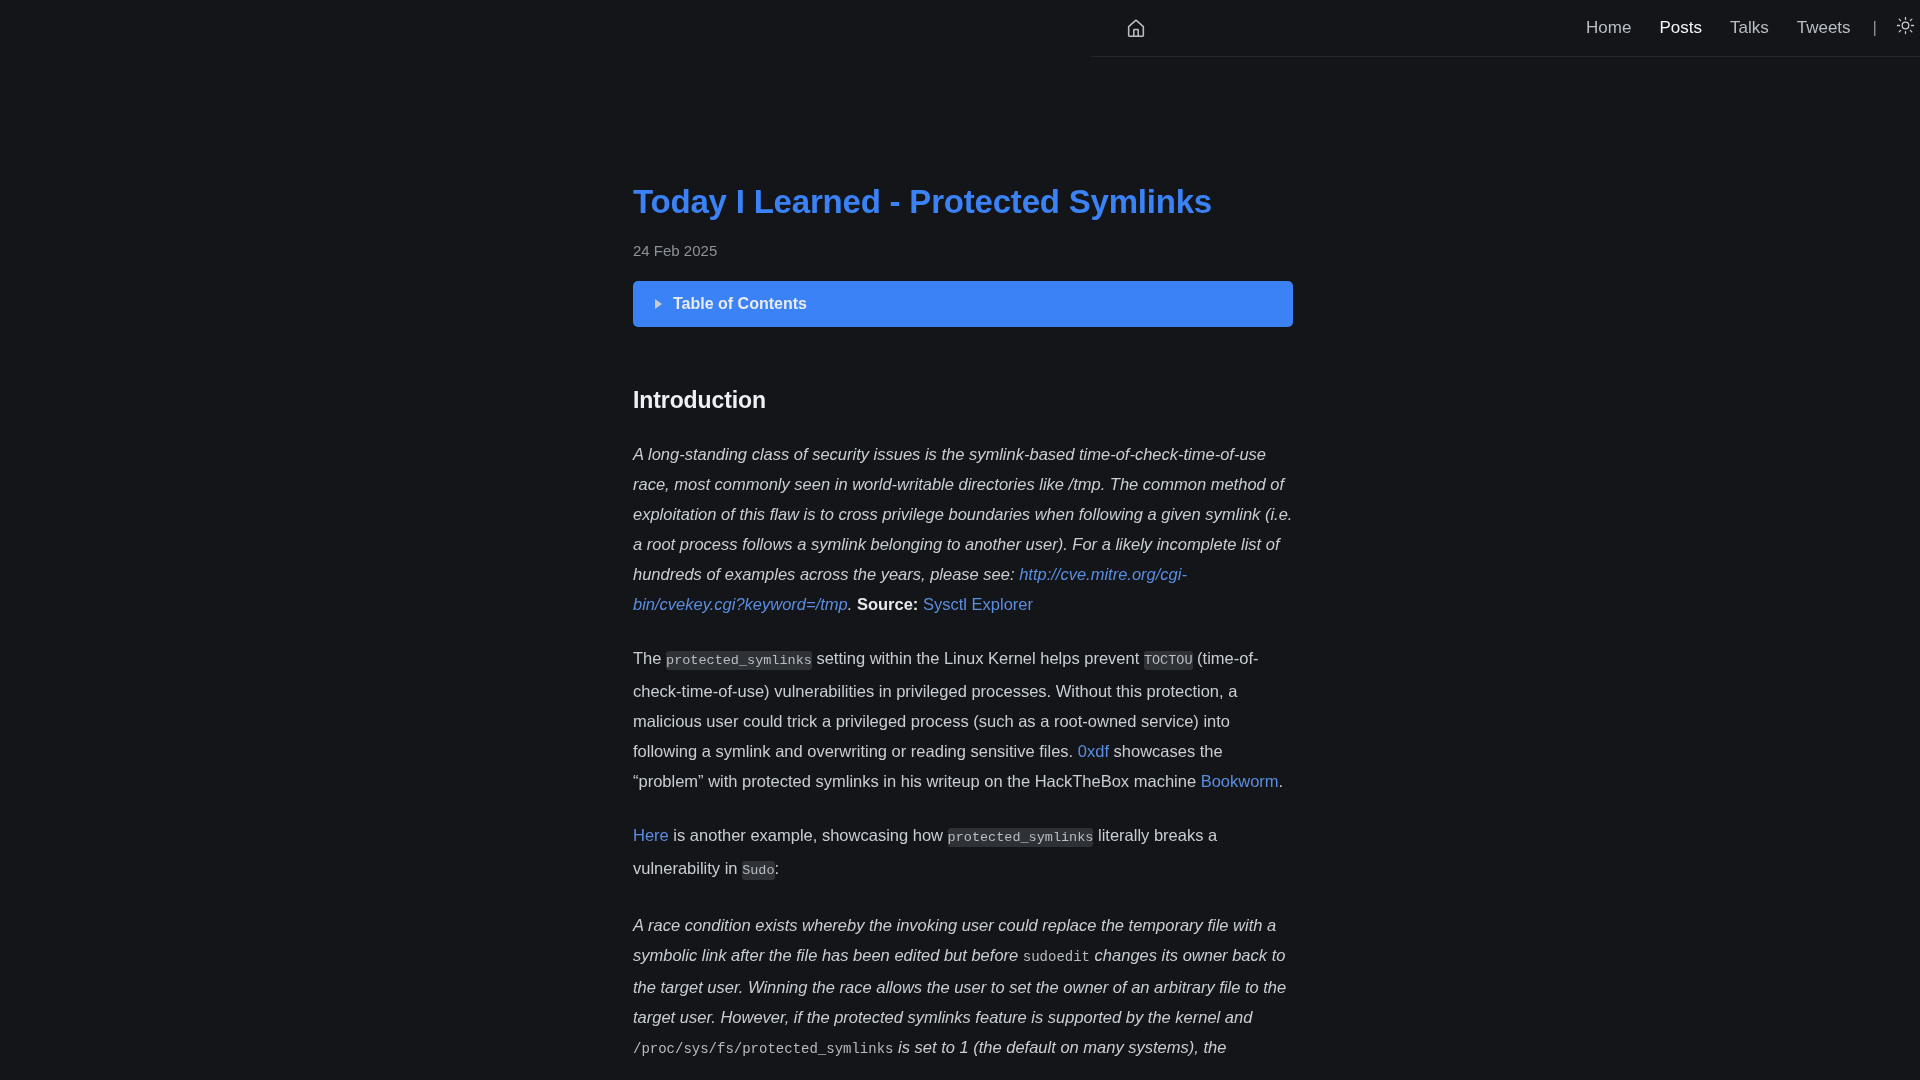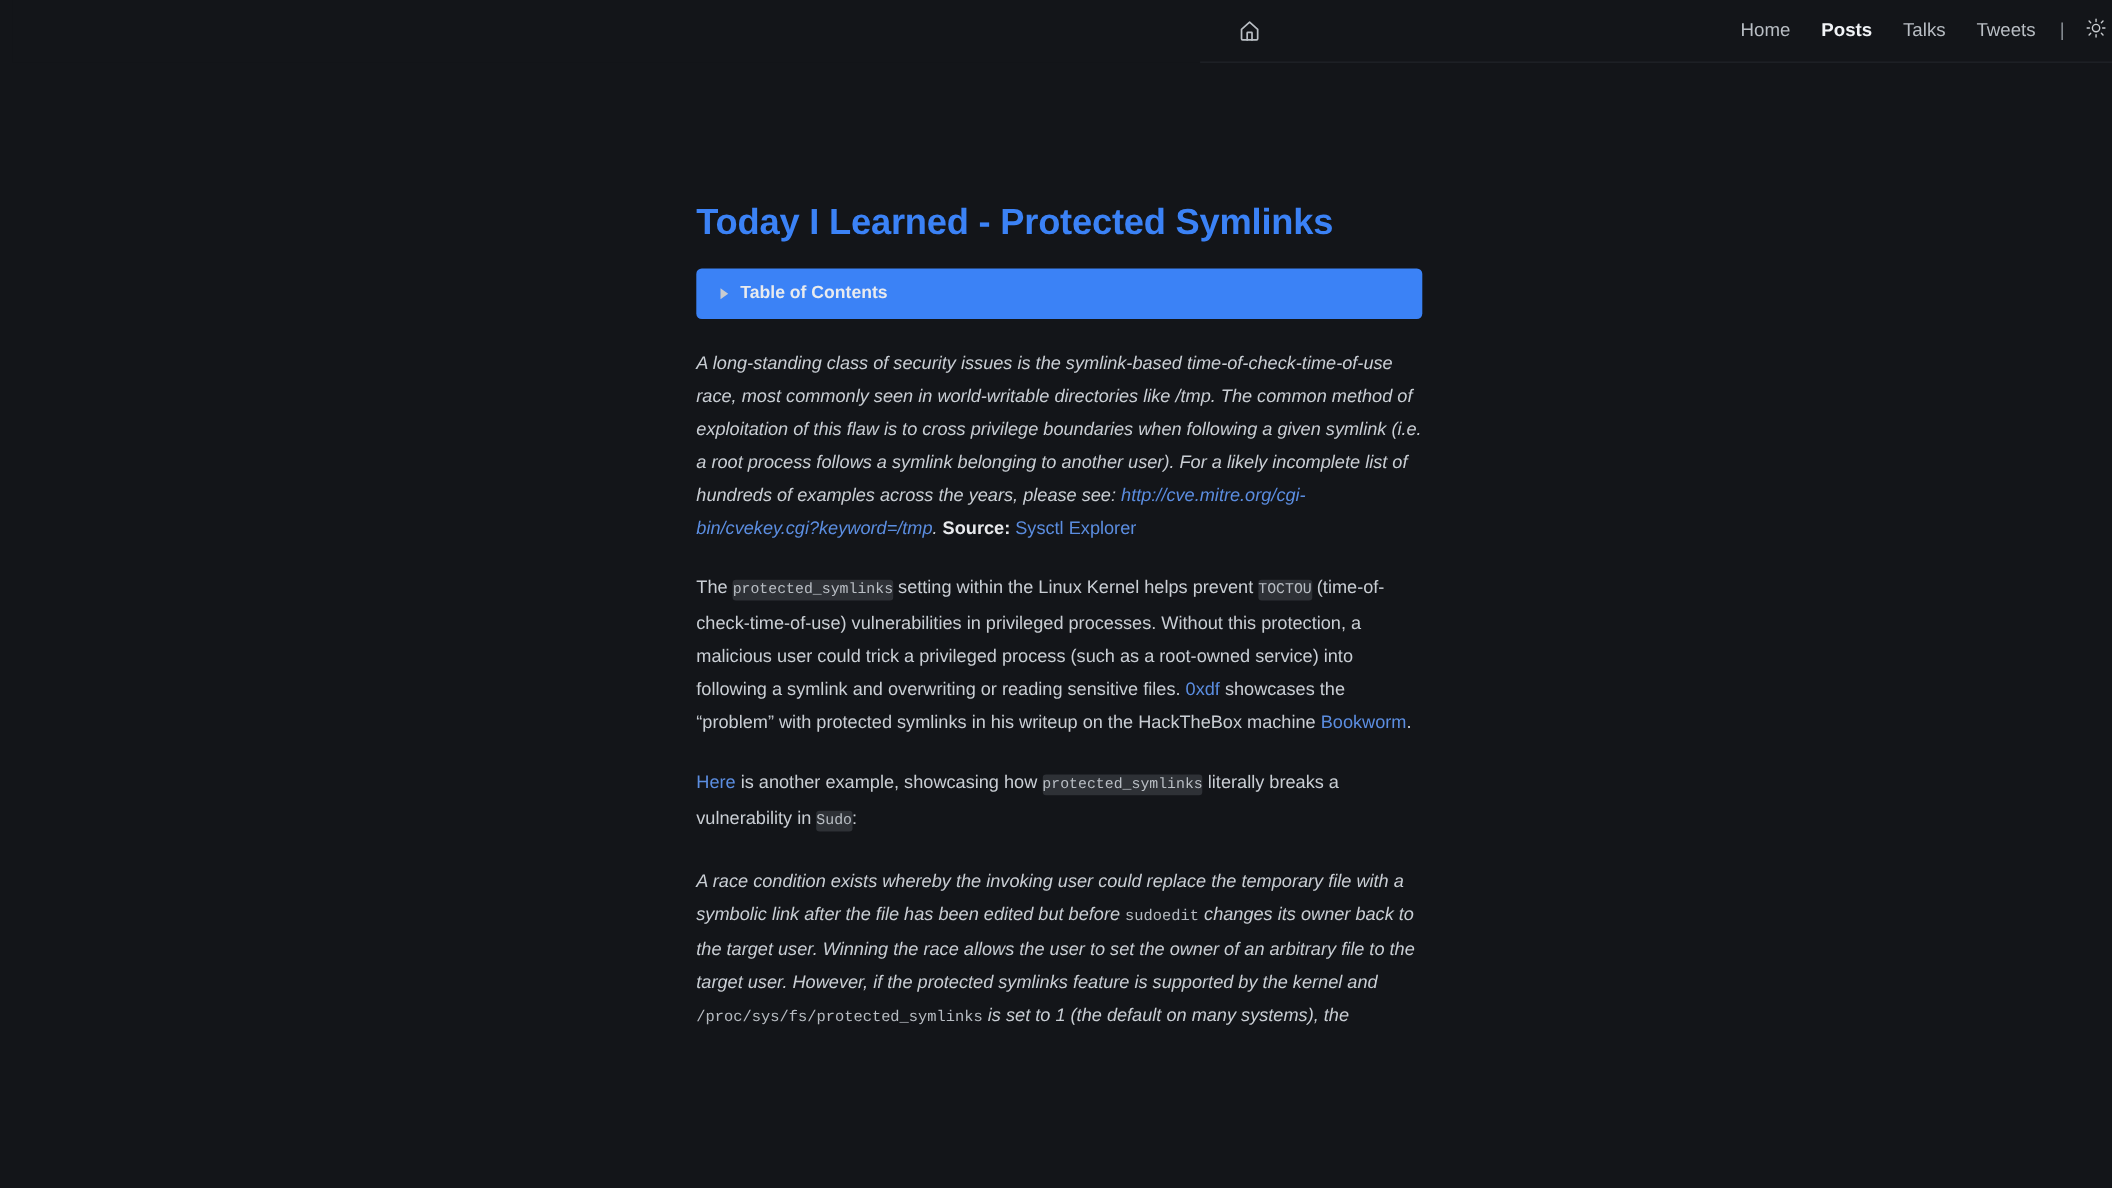--- a/index.html
+++ b/index.html
@@ -58,21 +58,21 @@
     font-size: 17px;
     color: #b9bec4;
     text-decoration: none;
     padding: 0 14px;
     line-height: 1;
     cursor: pointer;
     white-space: nowrap;
   }
   .nav-link.active {
     color: #f2f4f7;
-    font-weight: 700;
+    font-weight: 400;
   }
   .nav-sep {
     color: #8a9096;
     font-size: 17px;
     padding: 0 8px;
     line-height: 1;
     user-select: none;
   }
   .theme-toggle {
     display: flex;
@@ -218,28 +218,30 @@
       </button>
     </nav>
 
   </div>
 </header>
 
 <div class="page">
   <article class="article">
 
     <h1 class="post-title">Today I Learned - Protected Symlinks</h1>
+    <div class="post-date">24 Feb 2025</div>
 
     <details class="toc">
       <summary class="toc-summary">
         <span class="toc-caret"></span>
         <span>Table of Contents</span>
       </summary>
     </details>
 
+    <h2 class="section-heading">Introduction</h2>
 
     <p class="body-text quote first-after-heading"><span>A long-standing class of security issues is the symlink-based time-of-check-time-of-use race, most commonly seen in world-writable directories like /tmp. The common method of exploitation of this flaw is to cross privilege boundaries when following a given symlink (i.e. a root process follows a symlink belonging to another user). For a likely incomplete list of hundreds of examples across the years, please see: </span><a class="link">http://cve.mitre.org/cgi-bin/cvekey.cgi?keyword=/tmp</a><span>. </span><b>Source:</b><span>&nbsp;</span><a class="link" style="font-style:normal">Sysctl Explorer</a></p>
 
     <p class="body-text"><span>The </span><code class="chip">protected_symlinks</code><span> setting within the Linux Kernel helps prevent </span><code class="chip">TOCTOU</code><span> (time-of-check-time-of-use) vulnerabilities in privileged processes. Without this protection, a malicious user could trick a privileged process (such as a root-owned service) into following a symlink and overwriting or reading sensitive files. </span><a class="link">0xdf</a><span> showcases the “problem” with protected symlinks in his writeup on the HackTheBox machine </span><a class="link">Bookworm</a><span>.</span></p>
 
     <p class="body-text"><a class="link">Here</a><span> is another example, showcasing how </span><code class="chip">protected_symlinks</code><span> literally breaks a vulnerability in </span><code class="chip">Sudo</code><span>:</span></p>
 
     <p class="body-text quote"><span>A race condition exists whereby the invoking user could replace the temporary file with a symbolic link after the file has been edited but before </span><code class="plain">sudoedit</code><span> changes its owner back to the target user. Winning the race allows the user to set the owner of an arbitrary file to the target user. However, if the protected symlinks feature is supported by the kernel and </span><code class="plain">/proc/sys/fs/protected_symlinks</code><span> is set to 1 (the default on many systems), the</span></p>
 
   </article>

